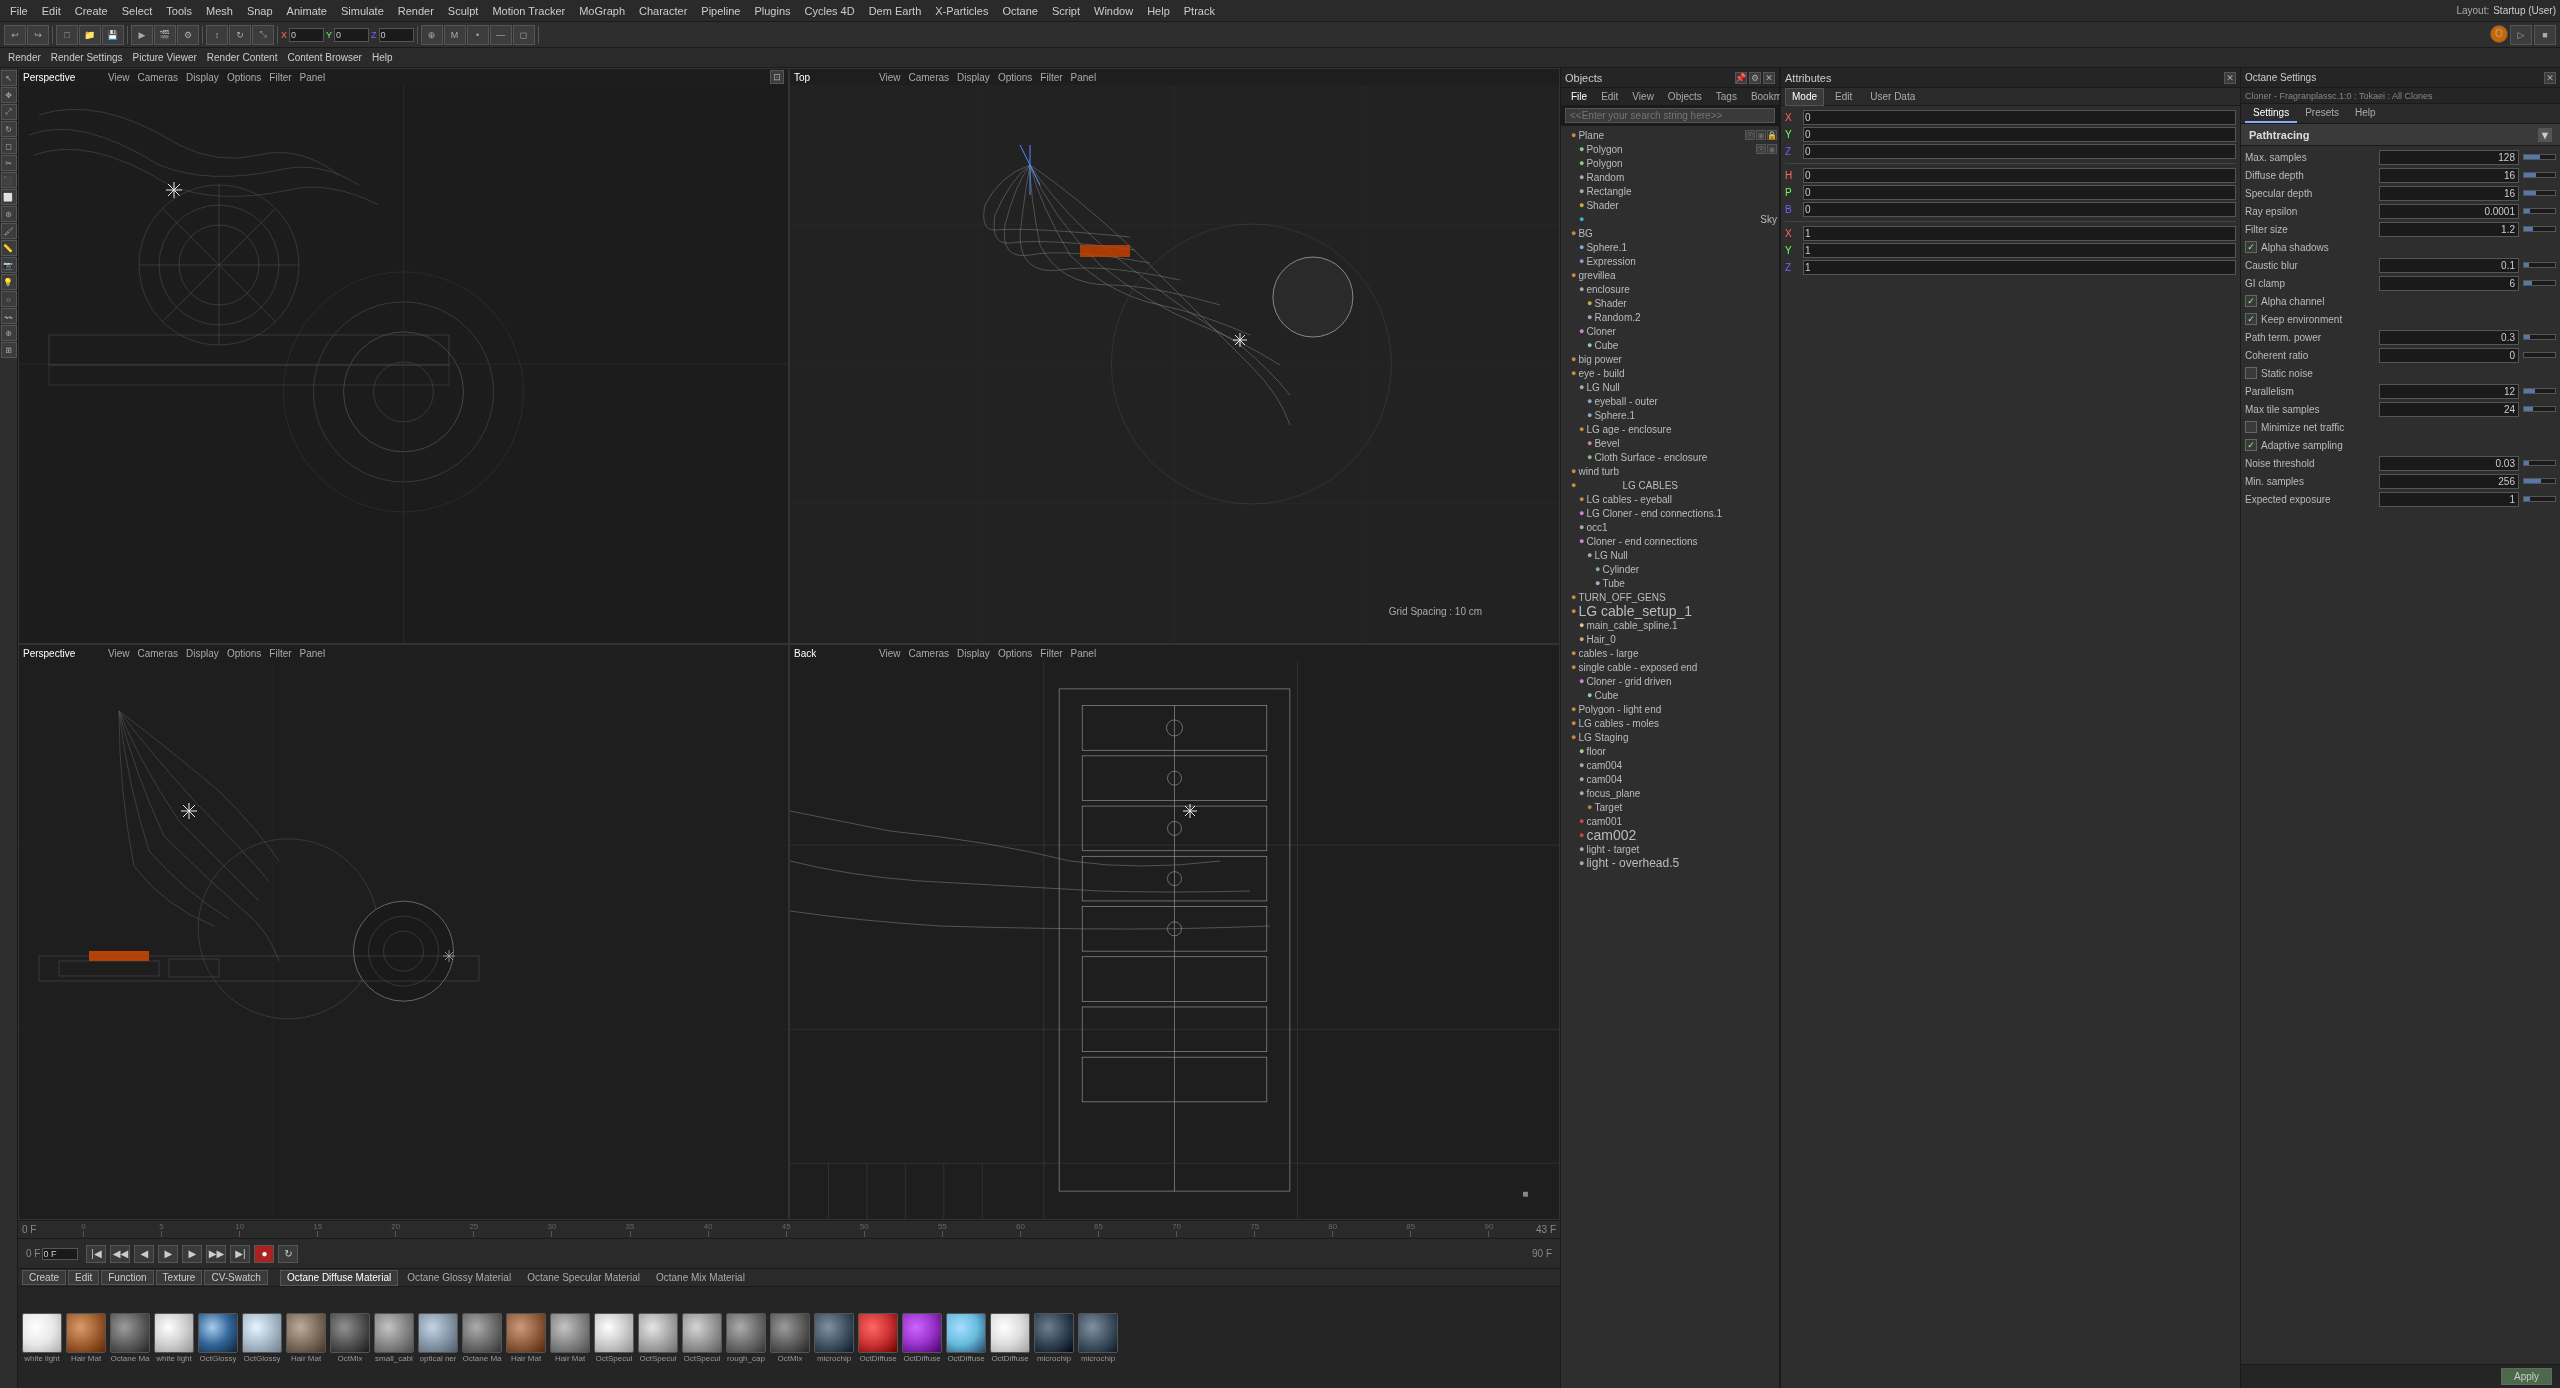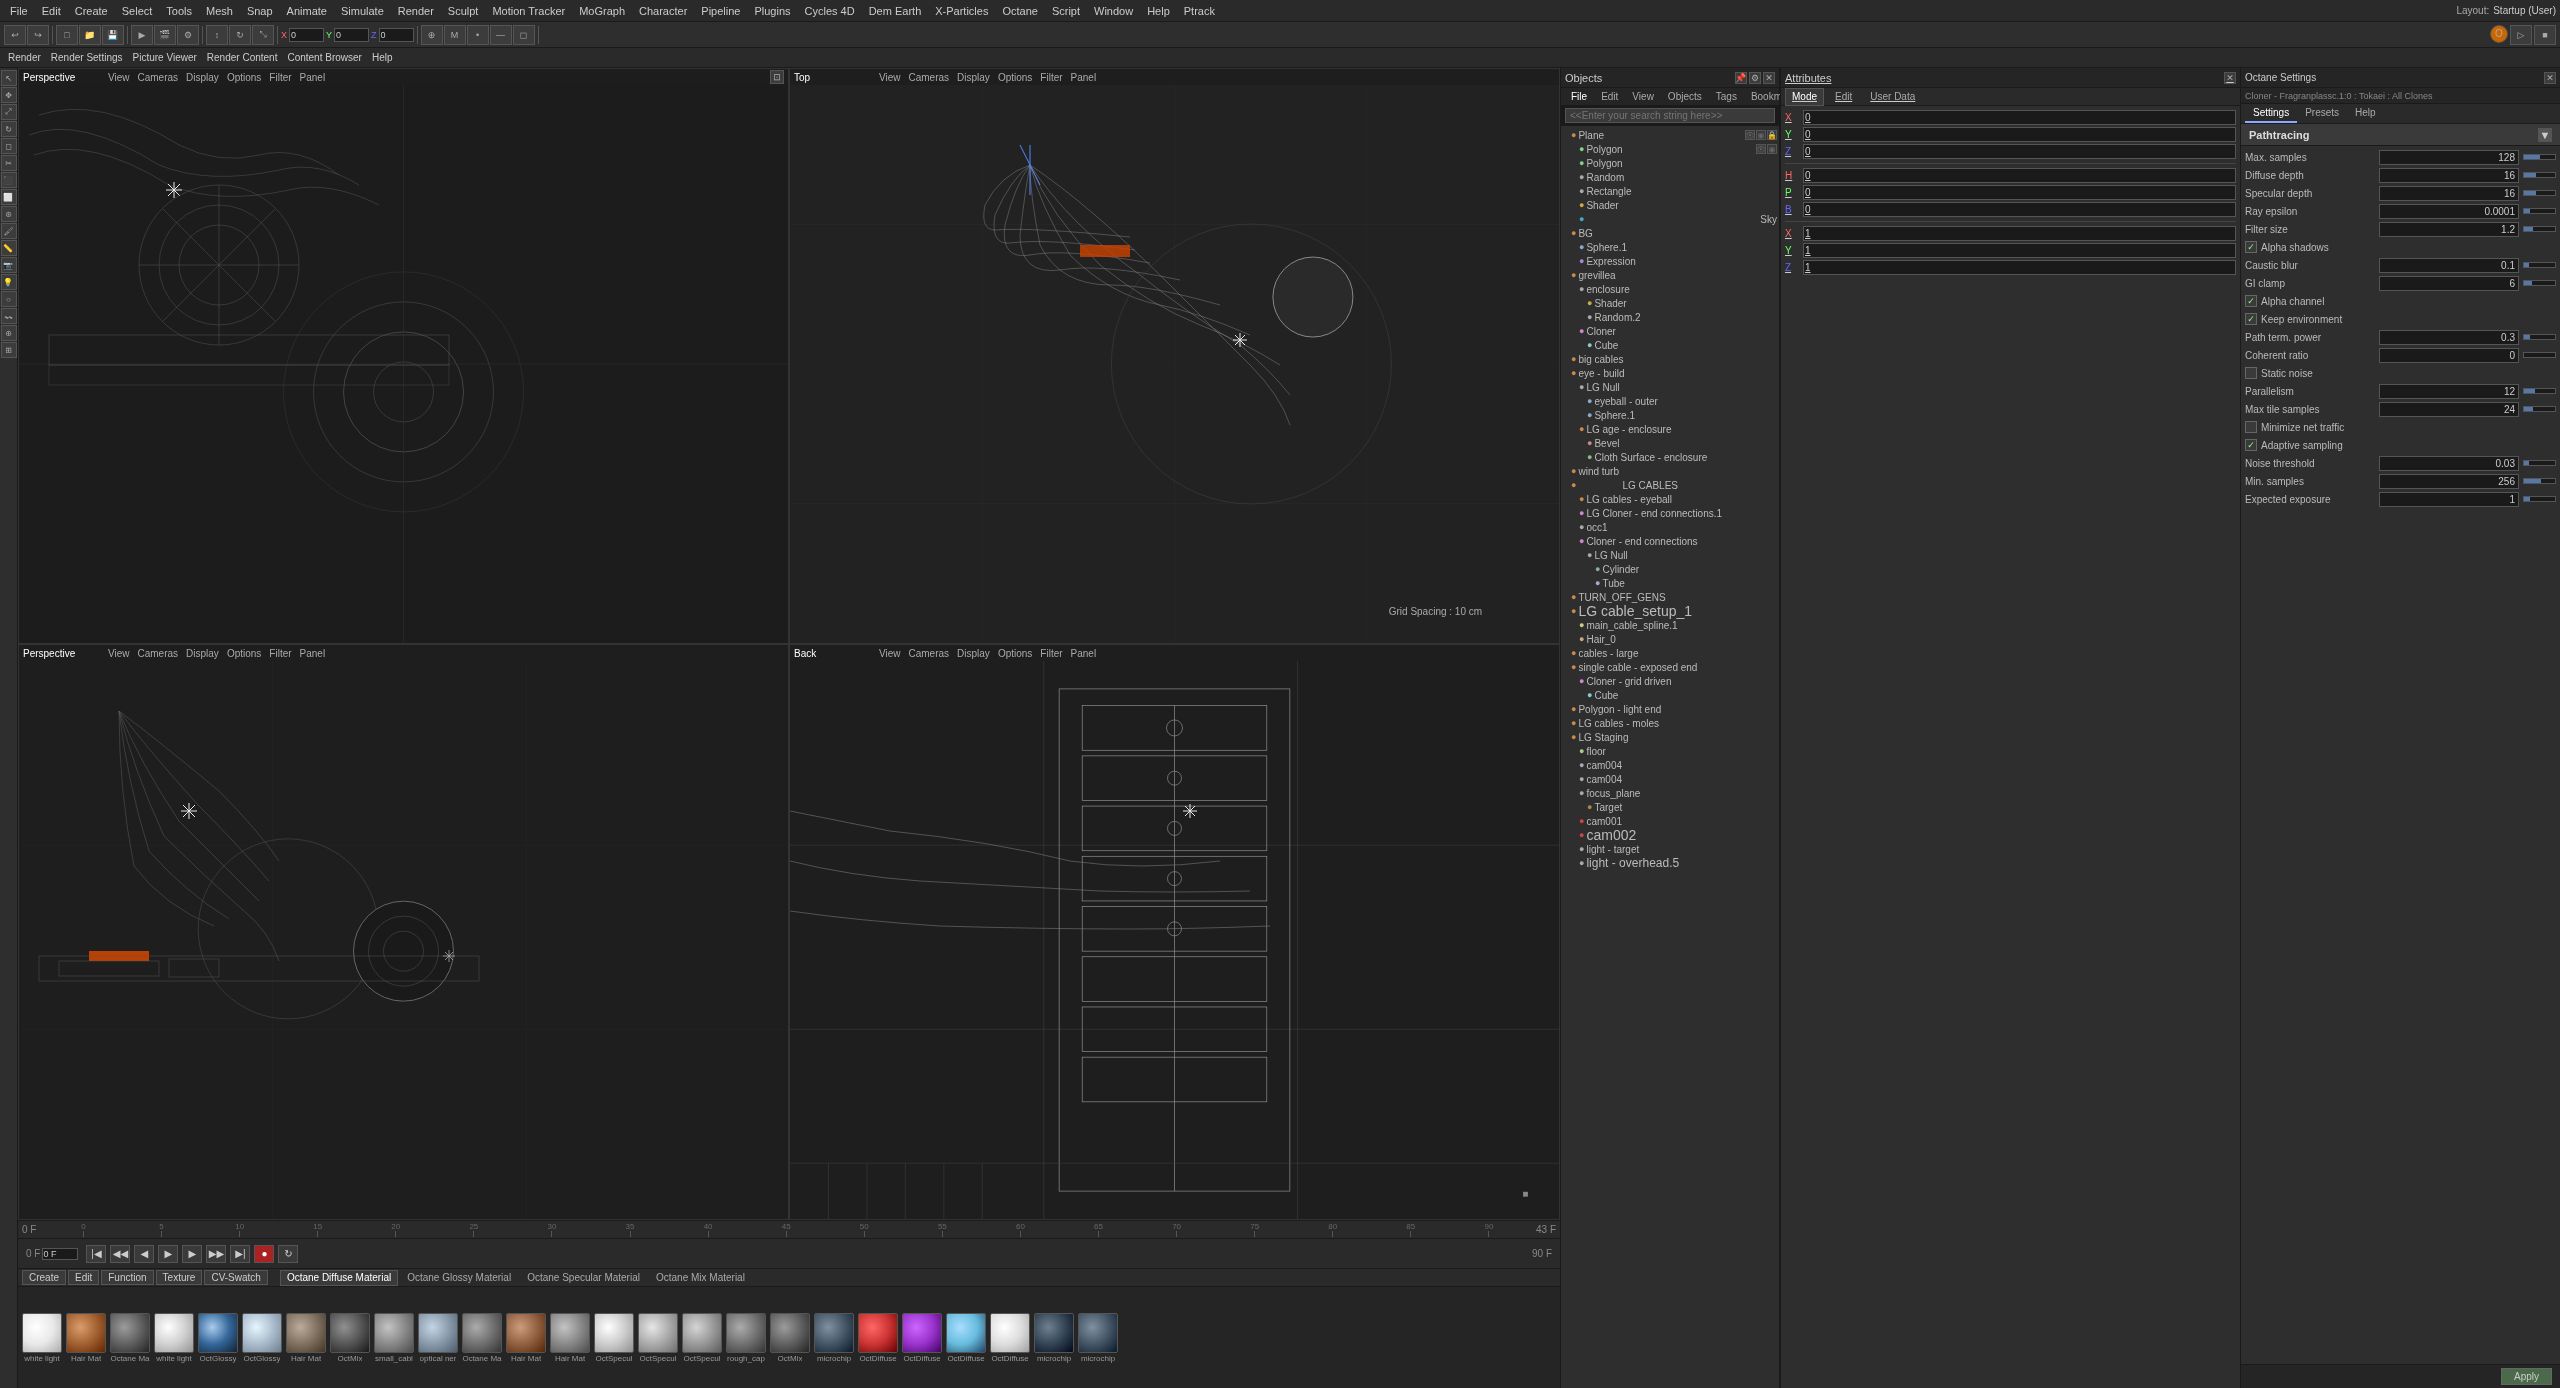--- a/index.html
+++ b/index.html
@@ -156,21 +156,20 @@
       color: #bbb;
     }
 
     
     #attr-panel {
       flex: 0 0 460px;
       background: #2e2e2e;
       display: flex;
       flex-direction: column;
       border-left: 1px solid #1a1a1a;
-      text-decoration: underline;
     }
     #attr-header {
       height: 20px;
       background: #252525;
       display: flex;
       align-items: center;
       padding: 0 4px;
       border-bottom: 1px solid #1a1a1a;
       font-size: 11px;
       color: #ccc;
@@ -1178,21 +1177,21 @@
     <span style="display:inline-block;width:24px"></span>
     <span style="color:#88cccc;font-size:9px;margin-right:2px;">●</span>
     <span style="font-size:10px;color:#bbb;flex:1;white-space:nowrap;overflow:hidden;">Cube</span>
     <span style="margin-left:auto;display:flex;gap:1px;font-size:8px;color:#666;">
       
     </span>
   </div>
           <div class="om-row">
     <span style="display:inline-block;width:8px"></span>
     <span style="color:#cc8844;font-size:9px;margin-right:2px;">●</span>
-    <span style="font-size:10px;color:#bbb;flex:1;white-space:nowrap;overflow:hidden;">big cables</span>
+    <span style="font-size:10px;color:#bbb;flex:1;white-space:nowrap;overflow:hidden;">big power</span>
     <span style="margin-left:auto;display:flex;gap:1px;font-size:8px;color:#666;">
       
     </span>
   </div>
           <div class="om-row">
     <span style="display:inline-block;width:8px"></span>
     <span style="color:#cc8844;font-size:9px;margin-right:2px;">●</span>
     <span style="font-size:10px;color:#bbb;flex:1;white-space:nowrap;overflow:hidden;">eye - build</span>
     <span style="margin-left:auto;display:flex;gap:1px;font-size:8px;color:#666;">
       

